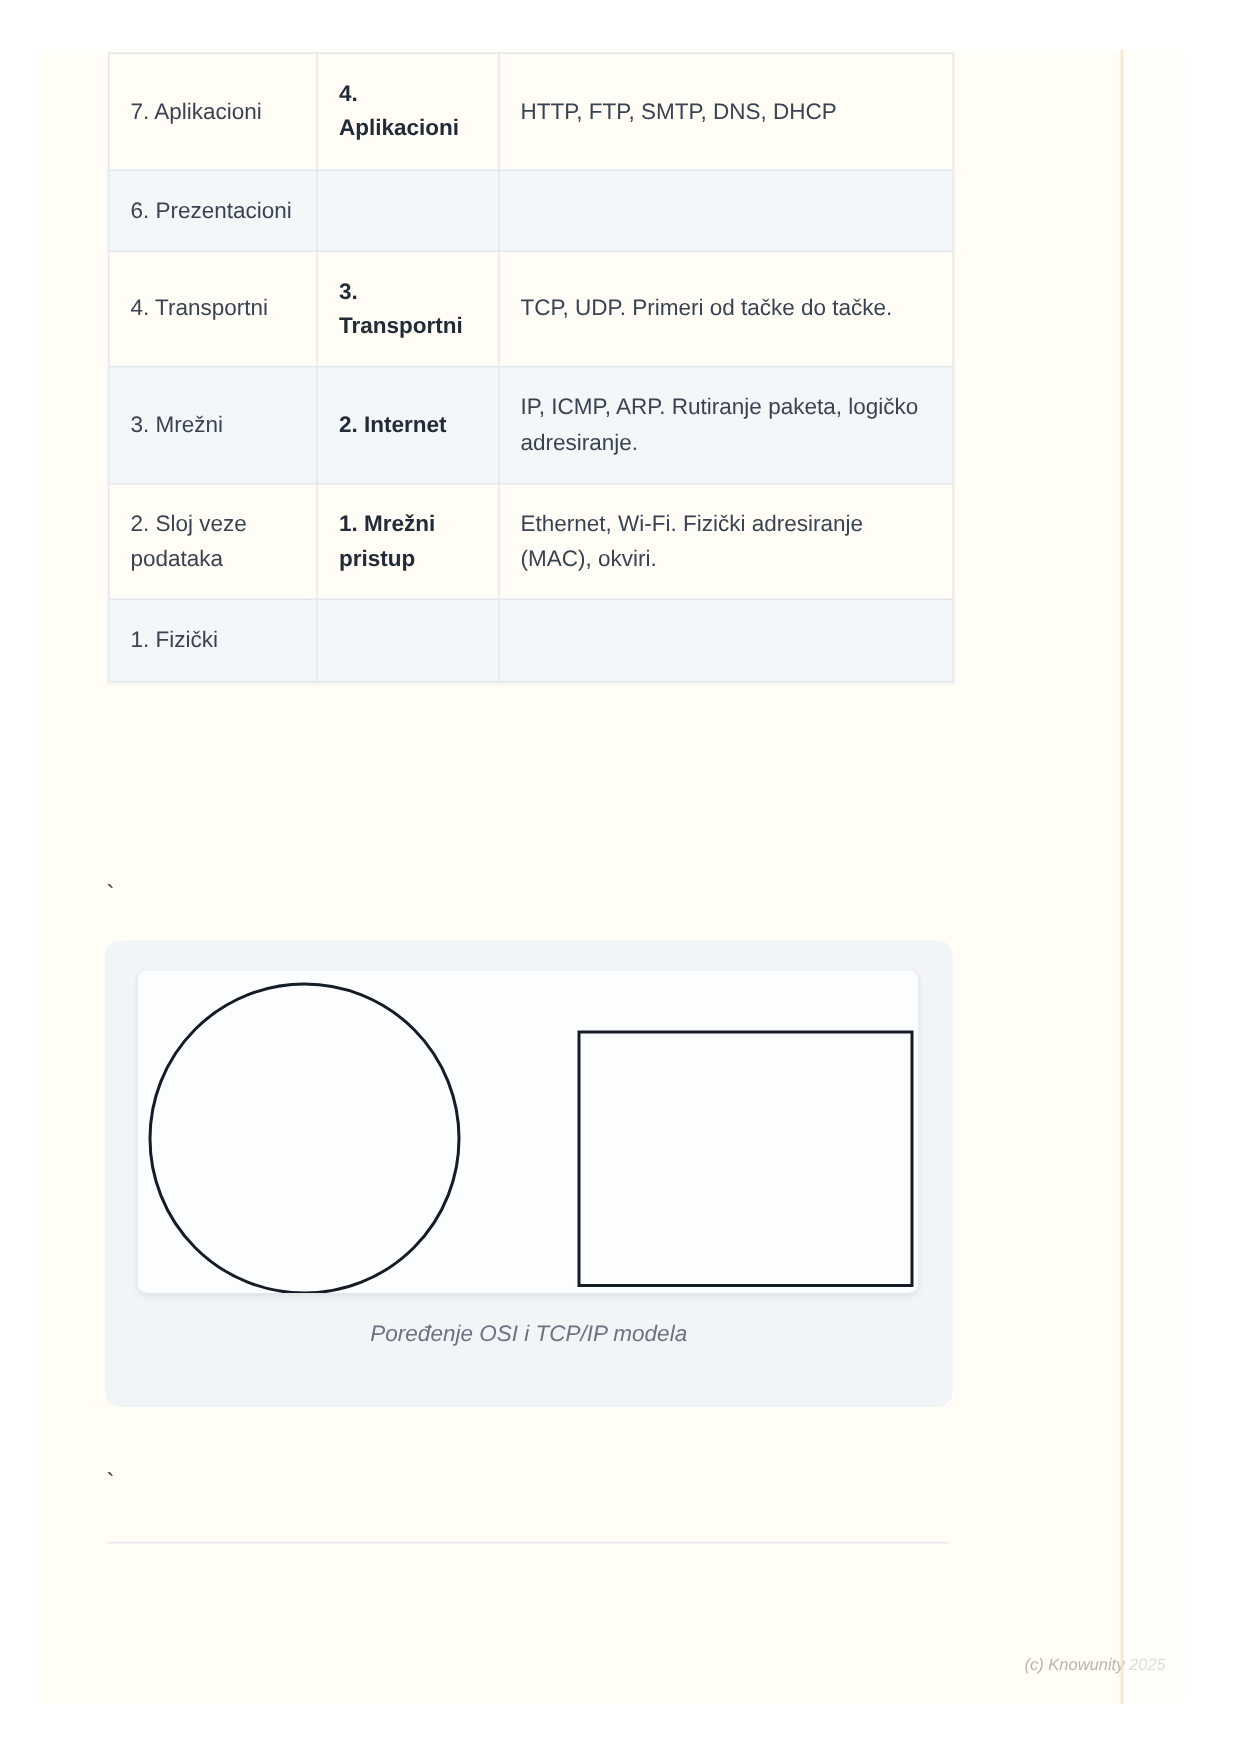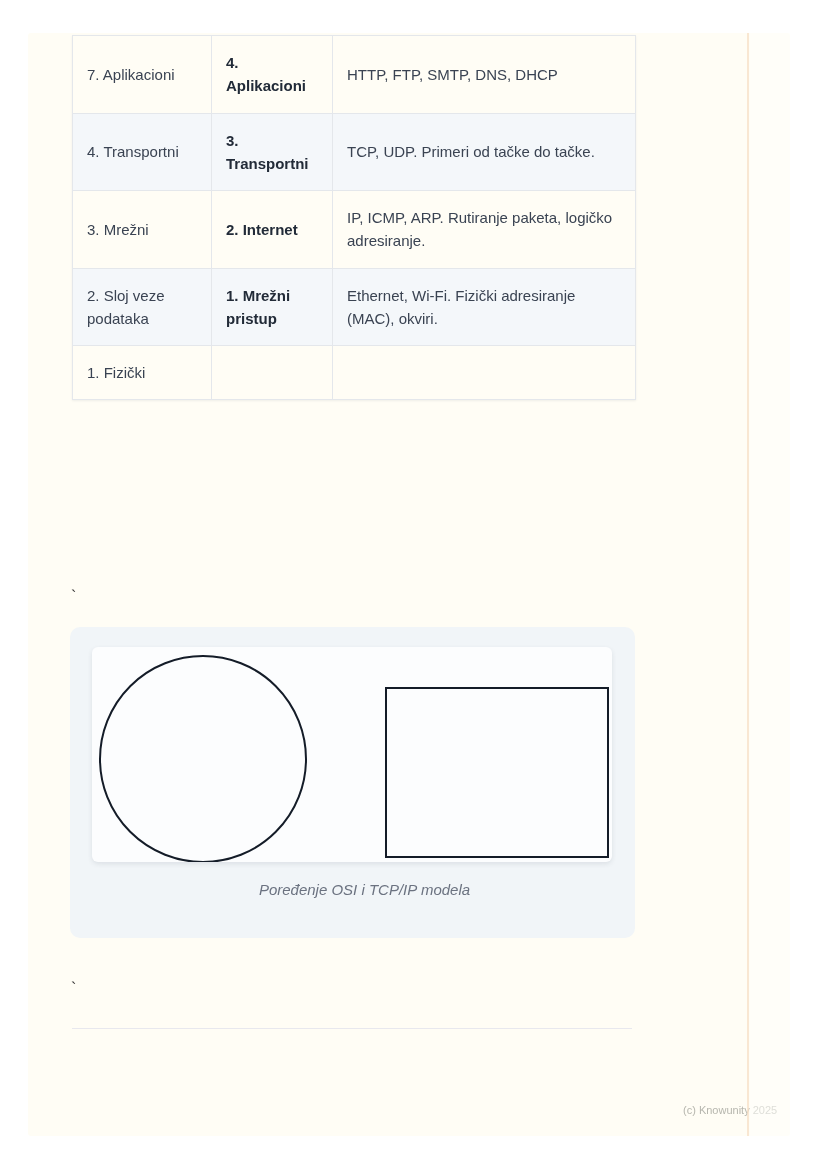--- a/index.html
+++ b/index.html
@@ -103,21 +103,21 @@
     border-radius: 6px;
     box-shadow: 0 2px 5px rgba(40, 50, 70, 0.10);
   }
   .figure-card svg {
     display: block;
     width: 520px;
     height: 215px;
   }
   .figure-caption {
     position: absolute;
-    left: 12px;
+    left: 0;
     top: 254px;
     width: 100%;
     text-align: center;
     font-style: italic;
     font-size: 15px;
     color: #6b7280;
   }
   
   .divider {
     position: absolute;
@@ -136,40 +136,46 @@
     letter-spacing: -0.2px;
     color: #fbdfb6;
   }
   .copyright {
     position: absolute;
     left: 655px;
     top: 1071px;
     font-size: 11px;
     color: #b6b6ae;
     white-space: nowrap;
+    font-style: italic;
   }
 </style>
 </head>
 <body>
 
 <div class="viewport">
   <div class="paper">
 
     <div class="osi-table-wrap">
       <table class="osi-table">
         <colgroup>
             <col class="c1">
             <col class="c2">
             <col class="c3">
           </colgroup>
         <tbody>
           <tr>
             <td>7. Aplikacioni</td>
             <td class="tcpip-cell">4. Aplikacioni</td>
             <td>HTTP, FTP, SMTP, DNS, DHCP</td>
+          </tr>
+          <tr>
+            <td>6. Prezentacioni</td>
+            <td class="tcpip-cell"></td>
+            <td></td>
           </tr>
           <tr>
             <td>4. Transportni</td>
             <td class="tcpip-cell">3. Transportni</td>
             <td>TCP, UDP. Primeri od tačke do tačke.</td>
           </tr>
           <tr>
             <td>3. Mrežni</td>
             <td class="tcpip-cell">2. Internet</td>
             <td>IP, ICMP, ARP. Rutiranje paketa, logičko adresiranje.</td>

